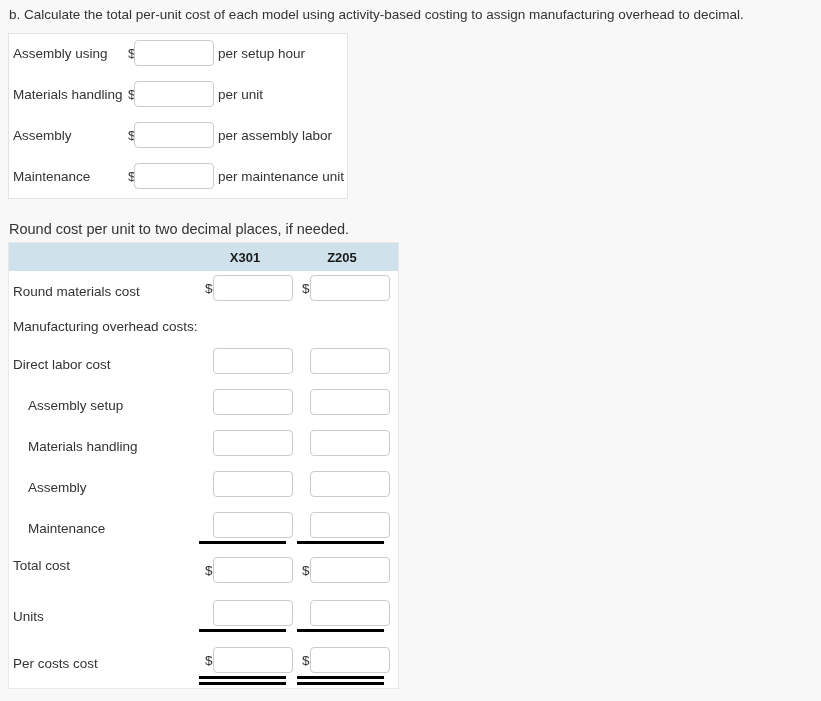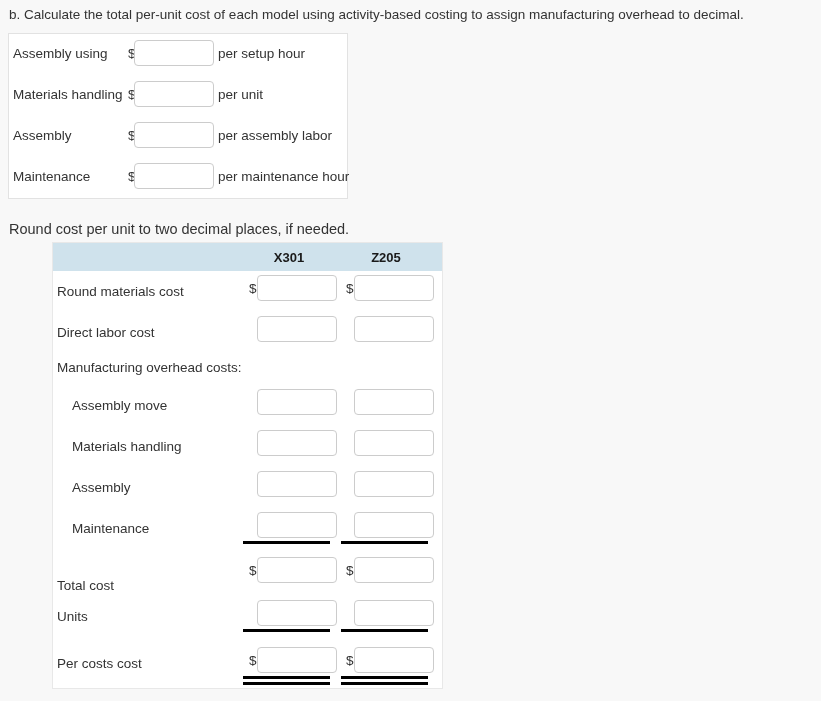--- a/index.html
+++ b/index.html
@@ -94,21 +94,20 @@
 
   
   .cost-table {
     position: absolute;
     left: 8px;
     top: 242px;
     width: 391px;
     background: #ffffff;
     border: 1px solid #e8e8e8;
     box-sizing: border-box;
-    margin-left: 44px;
   }
   .cost-header {
     position: relative;
     height: 28px;
     background: #cfe2ec;
   }
   .cost-header .col-head {
     position: absolute;
     top: 7px;
     font-weight: bold;
@@ -179,21 +178,21 @@
   <div class="rate-row">
     <span class="rate-label">Assembly</span>
     <span class="rate-currency">$</span>
     <input class="inputbox rate-input" type="text" value="" style="">
     <span class="rate-suffix">per assembly labor</span>
   </div>
   <div class="rate-row">
     <span class="rate-label">Maintenance</span>
     <span class="rate-currency">$</span>
     <input class="inputbox rate-input" type="text" value="" style="">
-    <span class="rate-suffix">per maintenance hour</span>
+    <span class="rate-suffix">per maintenance unit</span>
   </div>
 </div>
 
 <div class="round-note">Round cost per unit to two decimal places, if needed.</div>
 
 <div class="cost-table">
   <div class="cost-header">
     <span class="col-head c1">X301</span>
     <span class="col-head c2">Z205</span>
   </div>
@@ -202,34 +201,34 @@
         <span class="cost-label" style="top: 13px;">Round materials cost</span>
         <span class="cell c1" style="top: 4px;">
           <span class="dollar">$</span>
           <input type="text" class="inputbox" value="" style="">
         </span>
         <span class="cell c2" style="top: 4px;">
           <span class="dollar">$</span>
           <input type="text" class="inputbox" value="" style="">
         </span>
       </div>
-      <div class="cost-row" style="height: 41px;">
-        <span class="cost-label" style="top: 13px;">Direct labor cost</span>
-        <span class="cell c1 nodollar" style="top: 4px;">
-          <input type="text" class="inputbox" value="" style="">
-        </span>
-        <span class="cell c2 nodollar" style="top: 4px;">
-          <input type="text" class="inputbox" value="" style="">
-        </span>
-      </div>
       <div class="cost-row" style="height: 32px;">
         <span class="cost-label" style="top: 7px;">Manufacturing overhead costs:</span>
       </div>
       <div class="cost-row" style="height: 41px;">
-        <span class="cost-label indent" style="top: 13px;">Assembly move</span>
+        <span class="cost-label" style="top: 13px;">Direct labor cost</span>
+        <span class="cell c1 nodollar" style="top: 4px;">
+          <input type="text" class="inputbox" value="" style="">
+        </span>
+        <span class="cell c2 nodollar" style="top: 4px;">
+          <input type="text" class="inputbox" value="" style="">
+        </span>
+      </div>
+      <div class="cost-row" style="height: 41px;">
+        <span class="cost-label indent" style="top: 13px;">Assembly setup</span>
         <span class="cell c1 nodollar" style="top: 4px;">
           <input type="text" class="inputbox" value="" style="">
         </span>
         <span class="cell c2 nodollar" style="top: 4px;">
           <input type="text" class="inputbox" value="" style="">
         </span>
       </div>
       <div class="cost-row" style="height: 41px;">
         <span class="cost-label indent" style="top: 13px;">Materials handling</span>
         <span class="cell c1 nodollar" style="top: 4px;">
@@ -253,21 +252,21 @@
         <span class="cell c1 nodollar" style="top: 4px;">
           <input type="text" class="inputbox" value="" style="">
         </span>
         <span class="cell c2 nodollar" style="top: 4px;">
           <input type="text" class="inputbox" value="" style="">
         </span>
         <div class="rule c1" style="top: 33px;"></div>
         <div class="rule c2" style="top: 33px;"></div>
       </div>
       <div class="cost-row" style="height: 44px;">
-        <span class="cost-label" style="top: 26px; text-align: right;">Total cost</span>
+        <span class="cost-label" style="top: 6px; text-align: right;">Total cost</span>
         <span class="cell c1" style="top: 5px;">
           <span class="dollar">$</span>
           <input type="text" class="inputbox" value="" style="">
         </span>
         <span class="cell c2" style="top: 5px;">
           <span class="dollar">$</span>
           <input type="text" class="inputbox" value="" style="">
         </span>
       </div>
       <div class="cost-row" style="height: 44px;">

